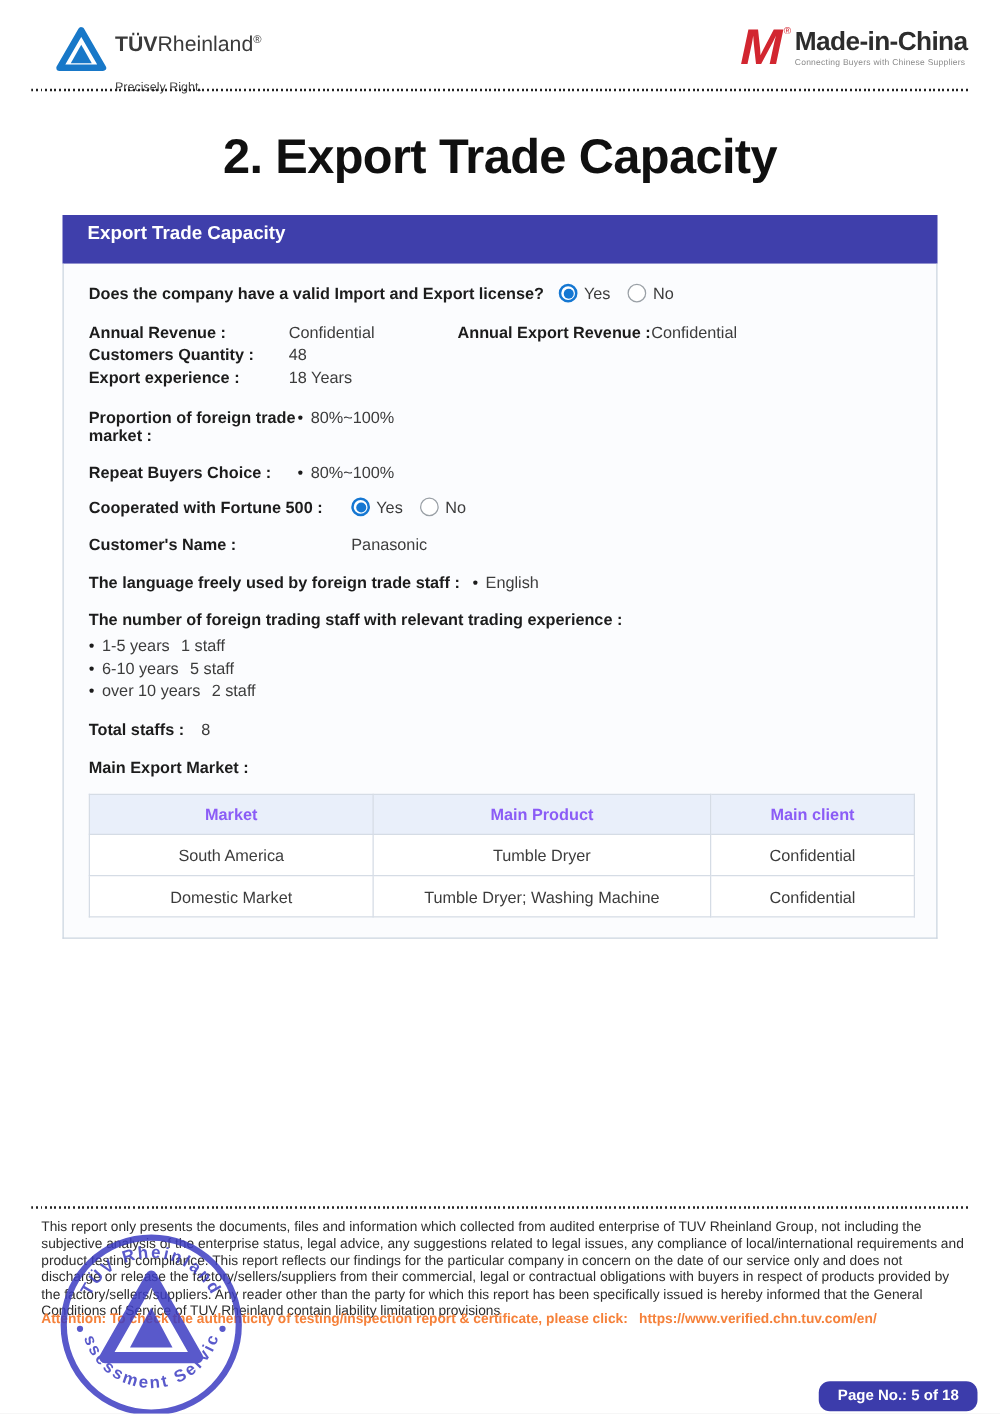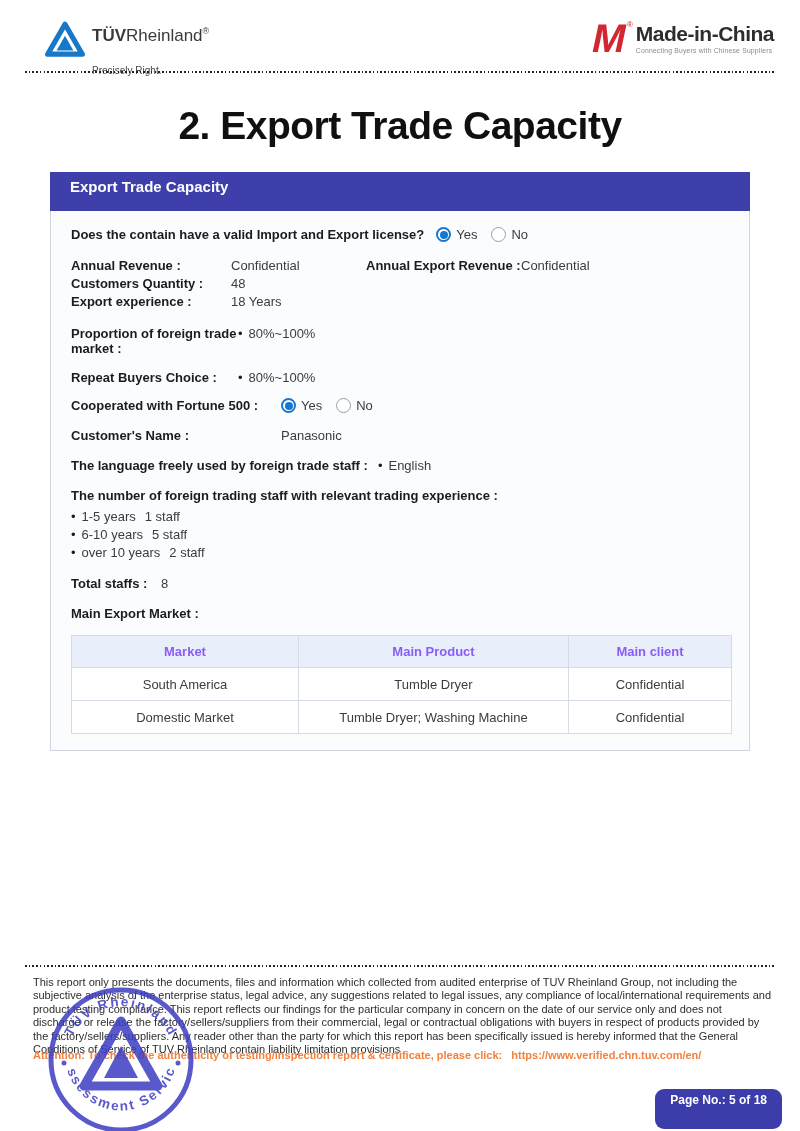--- a/index.html
+++ b/index.html
@@ -68,21 +68,21 @@
   .market-table th, .market-table td { border:1px solid #d5dce5; text-align:center; font-size:13px; }
   .market-table th { background:#e9effa; font-weight:700; color:#8b5cf6; height:32px; }
   .market-table td { height:33px; color:#3c3c3c; background:#fff; font-weight:400; }
 
   
   .disclaimer { position:absolute; top:976px; left:33px; width:739px; font-size:11px; line-height:13.4px; color:#2d2d2d; }
   .attention { position:absolute; top:1049px; left:33px; width:760px; font-size:11px; font-weight:700; color:#f5813a; white-space:nowrap; }
   .attention .url { margin-left:6px; }
   .stamp { position:absolute; left:46px; top:985px; width:150px; height:150px; opacity:.85; }
   .badge { position:absolute; right:18px; bottom:2px; background:#3c3cab; color:#fff; font-weight:700;
-           font-size:12px; padding:4px 15px 22px; border-radius:9px; }
+           font-size:12px; padding:4px 15px 6px; border-radius:9px; }
 </style>
 </head>
 <body>
 
 <div class="page">
 
   <div class="header">
     <div class="tuv">
       <span>
         <svg width="42" height="38" viewBox="0 0 40 36">
@@ -106,21 +106,21 @@
   </div>
   <div class="dotted dotted-top"></div>
 
   <div class="page-title">2. Export Trade Capacity</div>
 
   <div class="panel">
     <div class="panel-header">Export Trade Capacity</div>
     <div class="panel-body">
 
       <div class="row q-row">
-        <span class="lbl">Does the contain have a valid Import and Export license?</span>
+        <span class="lbl">Does the company have a valid Import and Export license?</span>
         <span class="radio-group">
           <span class="radio-opt">
             <span class="radio on"></span>
             <span>Yes</span>
           </span>
           <span class="radio-opt">
             <span class="radio off"></span>
             <span>No</span>
           </span>
         </span>

